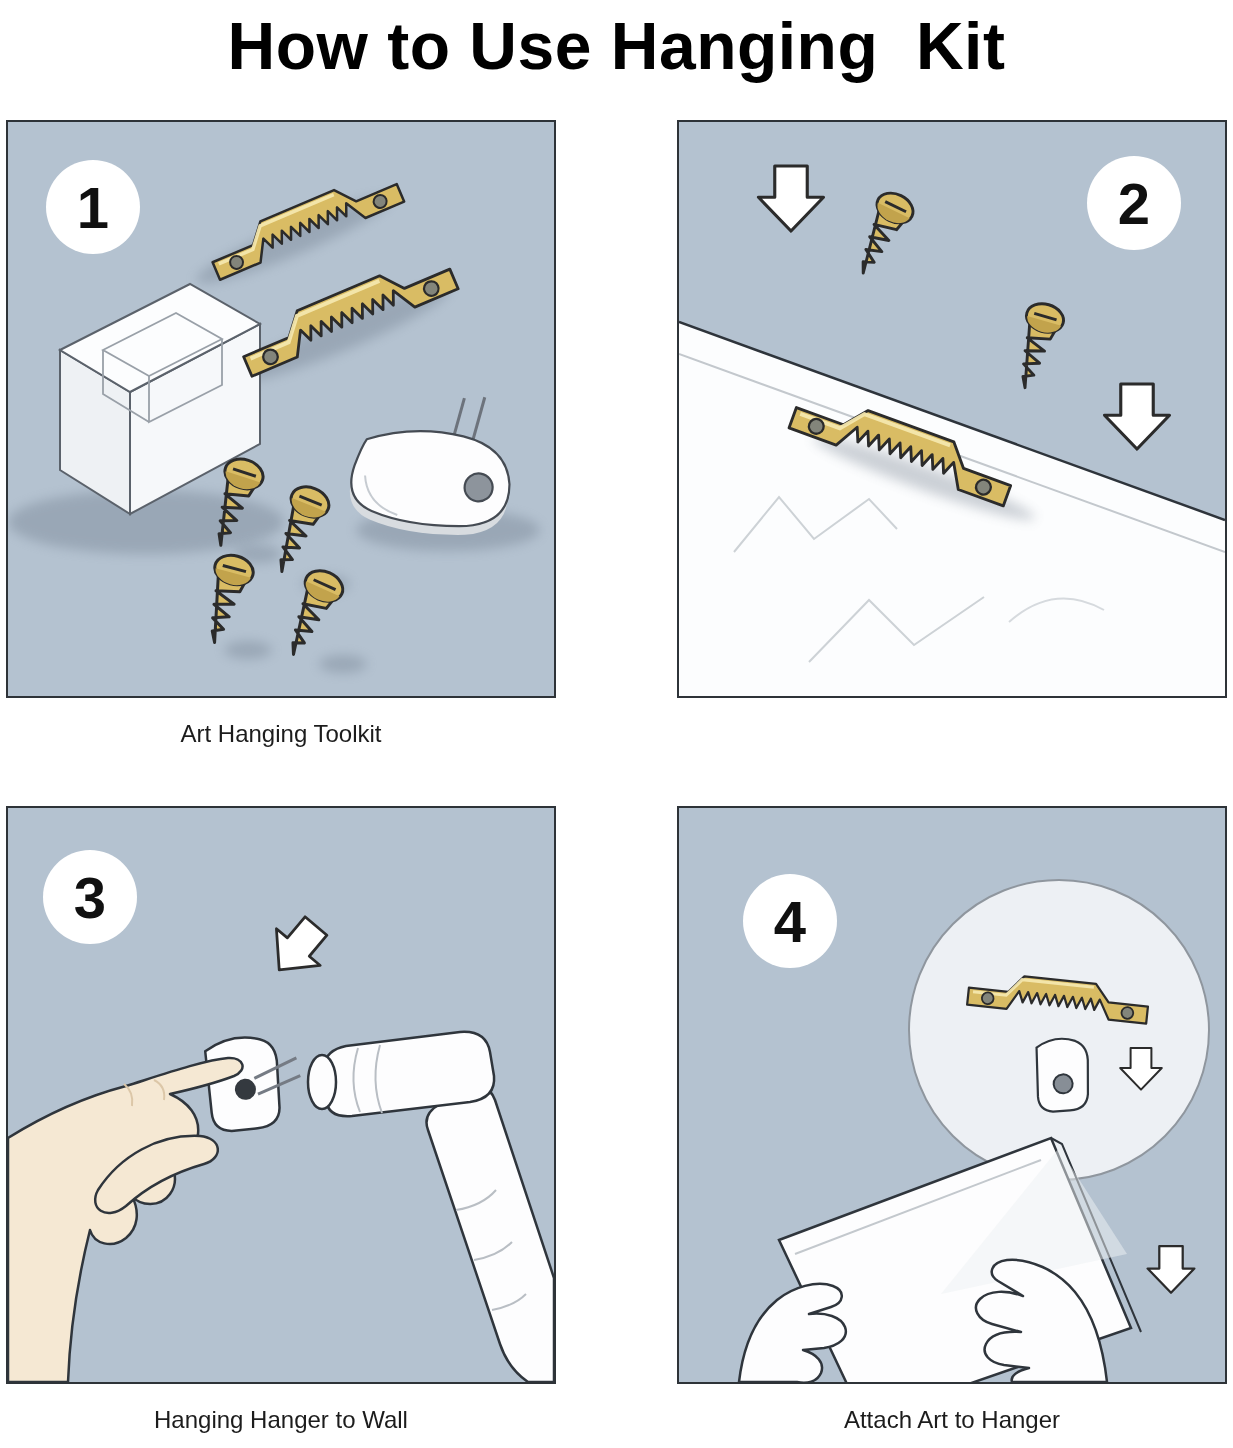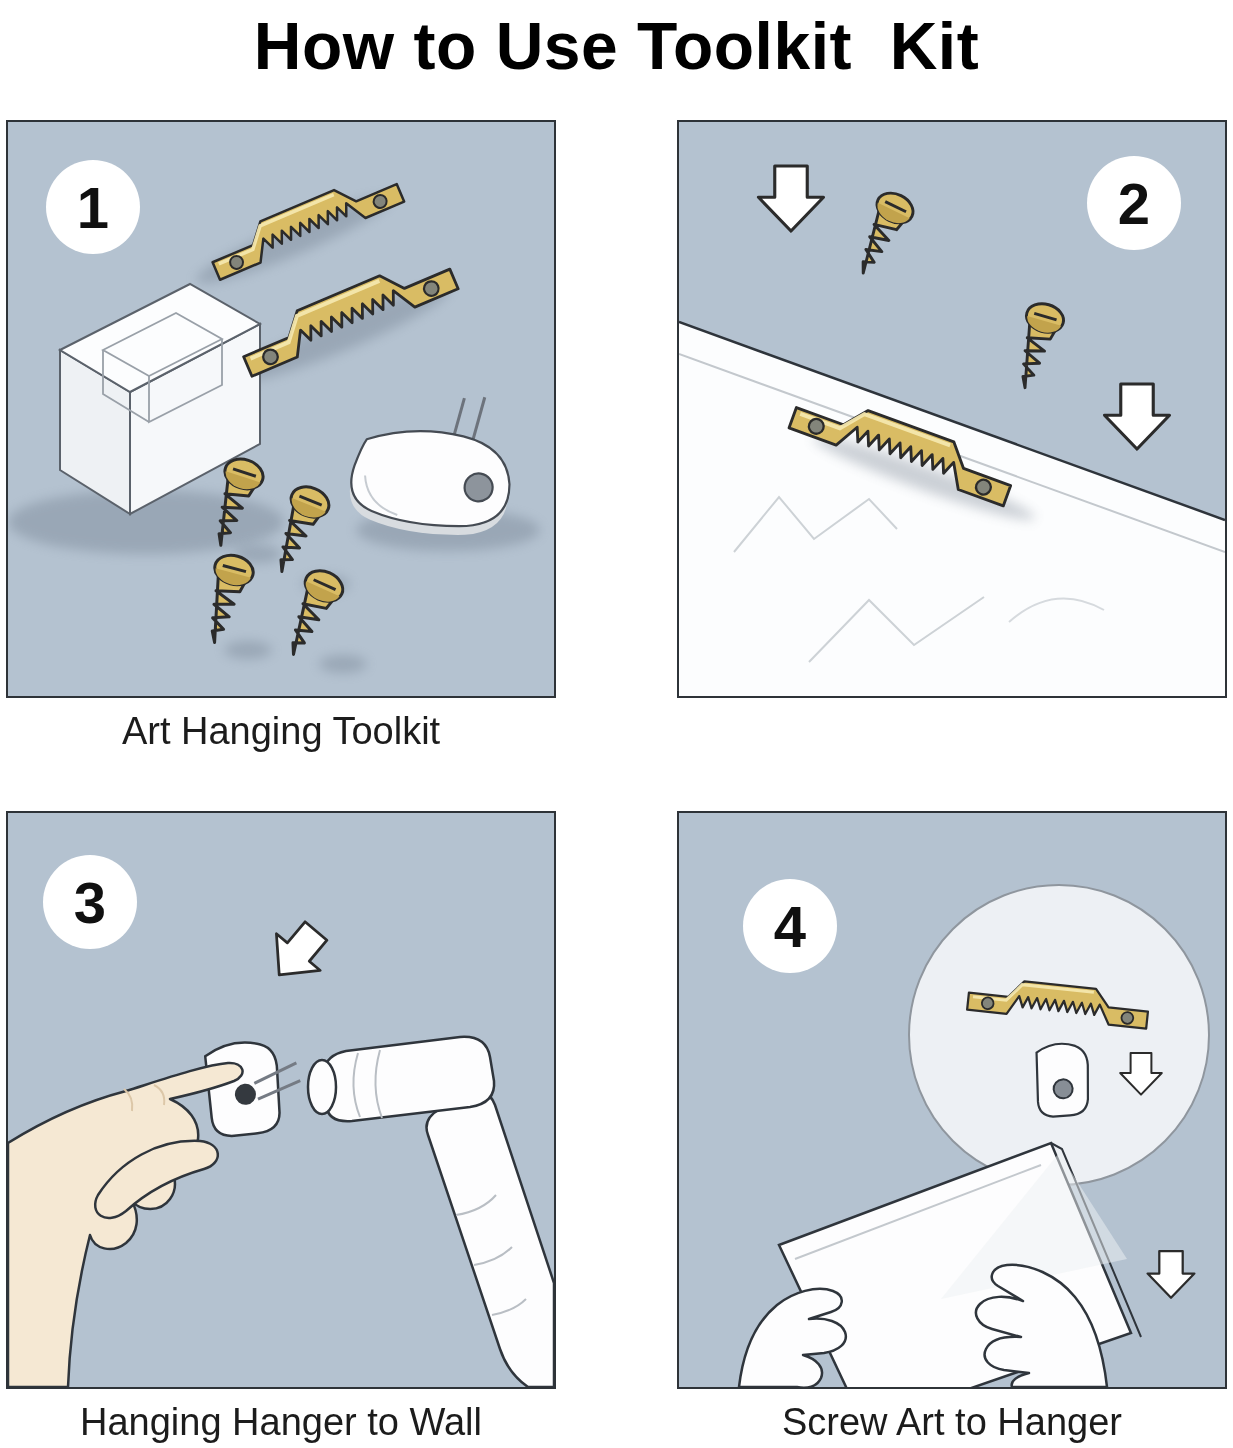--- a/index.html
+++ b/index.html
@@ -34,23 +34,23 @@
     position:absolute; width:94px; height:94px; border-radius:50%;
     background:#ffffff;
     display:flex; align-items:center; justify-content:center;
     font-size:58px; font-weight:700; color:#101010;
   }
   .badge-1 { left:38px; top:38px; }
   .badge-2 { right:44px; top:34px; }
   .badge-3 { left:35px; top:42px; }
   .badge-4 { left:64px; top:66px; }
   .caption {
-    text-align:center; font-size:38px; font-weight:400;
+    text-align:center; font-size:24px; font-weight:400;
     color:var(--caption-text,#1c1c1c);
-    margin-top:12px;
+    margin-top:22px;
   }
   .shadow { fill:var(--shadow,#5d6b7c); opacity:0.30; filter:url(#soft); }
   .brassfill { fill:var(--brass,#d9bc64); }
   .skinfill { fill:var(--skin,#f5e8d3); }
   .paper { fill:var(--paper-white,#fdfdfe); }
 </style>
 </head>
 <body>
 
 <svg width="0" height="0" style="position:absolute" aria-hidden="true">
@@ -74,21 +74,21 @@
       <line x1="-8" y1="-1" x2="8" y2="-1" stroke="#2b2b2b" stroke-width="2"></line>
     </g>
     <g id="arrowDown">
       <path fill="#ffffff" stroke="#2b2b2b" stroke-width="2.5" stroke-linejoin="round" d="M-13,0 L13,0 L13,25 L26,25 L0,52 L-26,25 L-13,25 Z"></path>
     </g>
   </defs>
 </svg>
 
 <div class="page">
 
-  <h1 class="title">How to Use Toolkit  Kit</h1>
+  <h1 class="title">How to Use Hanging  Kit</h1>
 
   <div class="grid">
 
     <div class="cell">
       <div class="panel">
         <svg viewBox="0 0 546 574">
           <ellipse class="shadow" cx="138" cy="400" rx="138" ry="32"></ellipse>
           <ellipse class="shadow" cx="285" cy="118" rx="105" ry="15" transform="rotate(-23 285 118)"></ellipse>
           <ellipse class="shadow" cx="335" cy="212" rx="115" ry="16" transform="rotate(-23 335 212)"></ellipse>
           <ellipse class="shadow" cx="440" cy="408" rx="92" ry="21"></ellipse>
@@ -247,17 +247,17 @@
                  L 350,560
                  C 338,563 331,568 333,574 Z"></path>
           </g>
 
           <use href="#arrowDown" transform="translate(492,438) scale(0.9)"></use>
         </svg>
         <div class="badge badge-4">
           <span>4</span>
         </div>
       </div>
-      <div class="caption">Screw Art to Hanger</div>
+      <div class="caption">Attach Art to Hanger</div>
     </div>
 
   </div>
 </div>
 
 </body></html>

